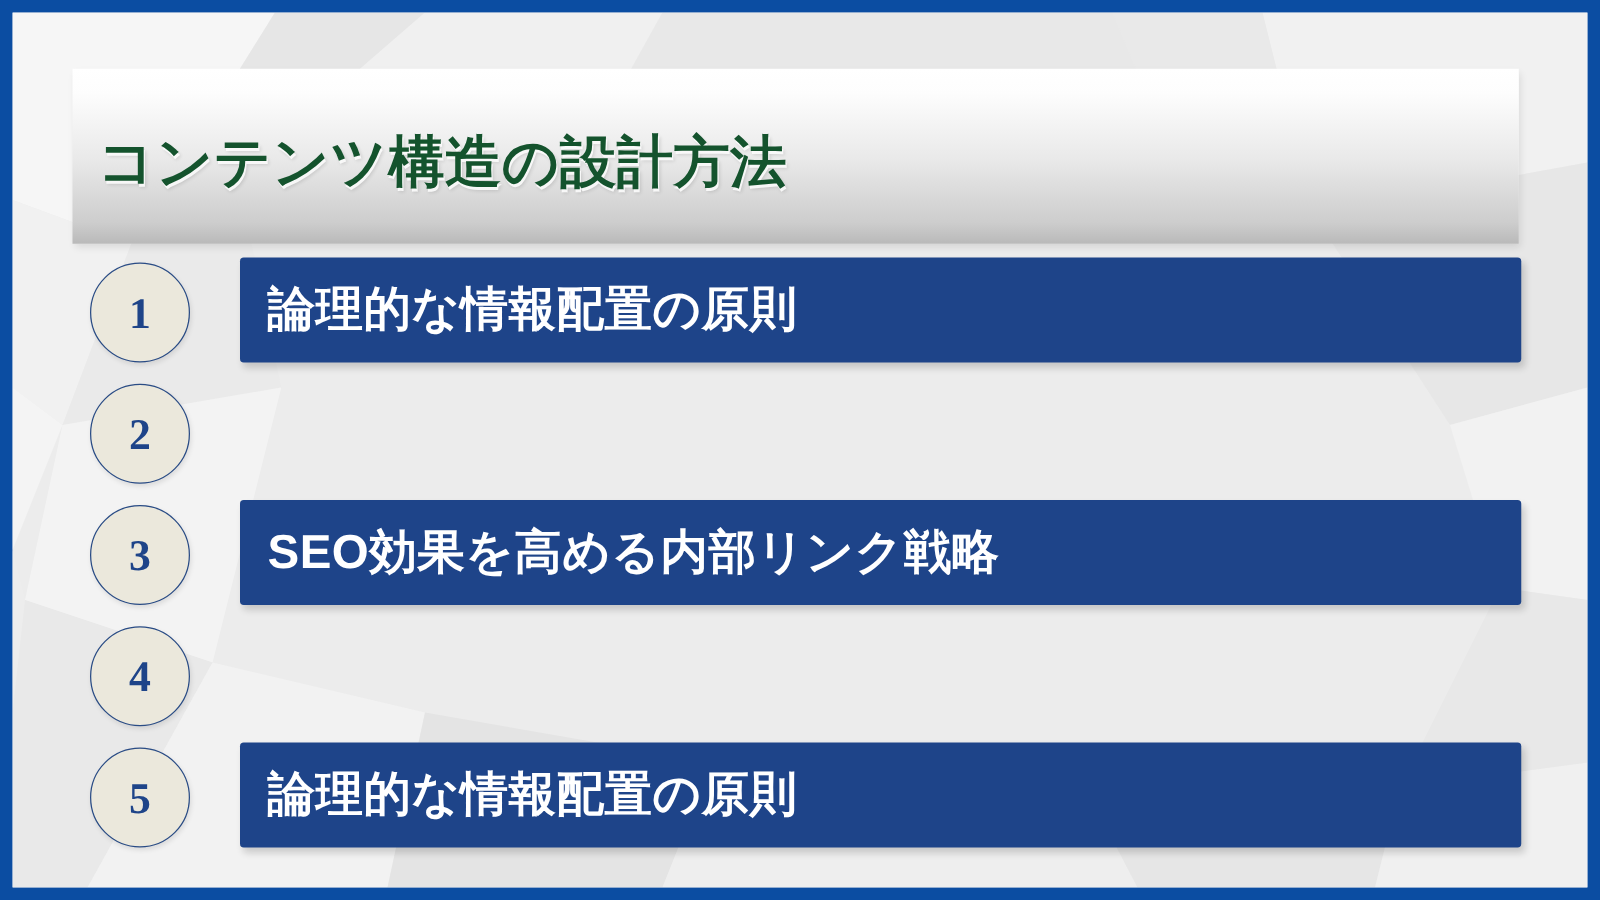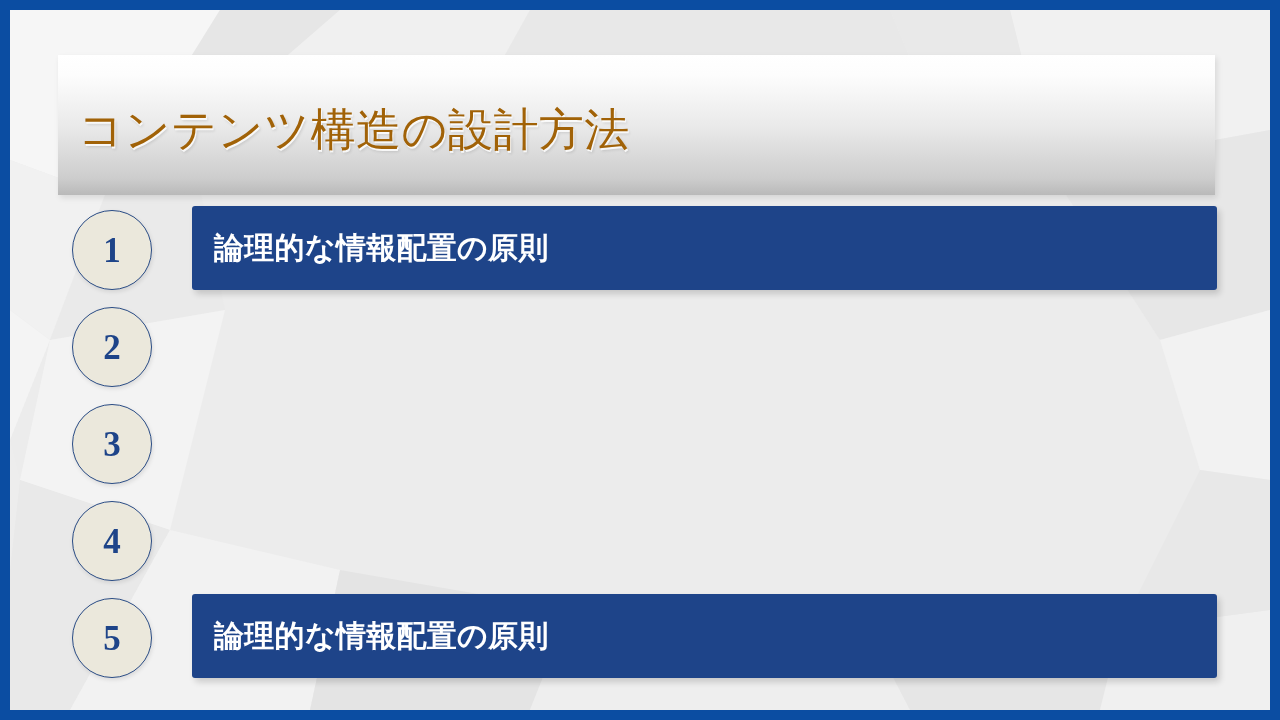--- a/index.html
+++ b/index.html
@@ -46,23 +46,23 @@
     height: 140px;
     background: linear-gradient(to bottom, #ffffff 0%, #fdfdfd 14%, #e9e9e9 52%, #cdcdcd 88%, #b9b9b9 100%);
     box-shadow: 2px 3px 6px rgba(0,0,0,.10);
   }
 
   #slide-title {
     position: absolute;
     left: 68px;
     top: 90px;
     font-size: 45px;
-    font-weight: normal;
+    font-weight: bold;
     letter-spacing: .01em;
-    color: #a16207;
+    color: #14532d;
     text-shadow: 1px 2px 0 rgba(255,255,255,.85), 2px 3px 3px rgba(0,0,0,.12);
     white-space: nowrap;
   }
 
   
   #list {
     position: absolute;
     left: 0;
     top: 196px;
     width: 100%;
@@ -105,21 +105,21 @@
     height: 84px;
     background: #1e4489;
     border-radius: 3px;
     box-shadow: 3px 4px 6px rgba(0,0,0,.16);
     display: flex;
     align-items: center;
     padding-left: 22px;
   }
 
   .bar-label {
-    font-size: 30px;
+    font-size: 38px;
     font-weight: bold;
     color: #ffffff;
     letter-spacing: .01em;
     white-space: nowrap;
     line-height: 1;
   }
 </style>
 </head>
 <body>
 
@@ -167,20 +167,23 @@
       <div class="row">
         <div class="num-circle">
           <span>2</span>
         </div>
       </div>
 
       <div class="row">
         <div class="num-circle">
           <span>3</span>
         </div>
+        <div class="bar">
+          <div class="bar-label">SEO効果を高める内部リンク戦略</div>
+        </div>
       </div>
 
       <div class="row">
         <div class="num-circle">
           <span>4</span>
         </div>
       </div>
 
       <div class="row">
         <div class="num-circle">

